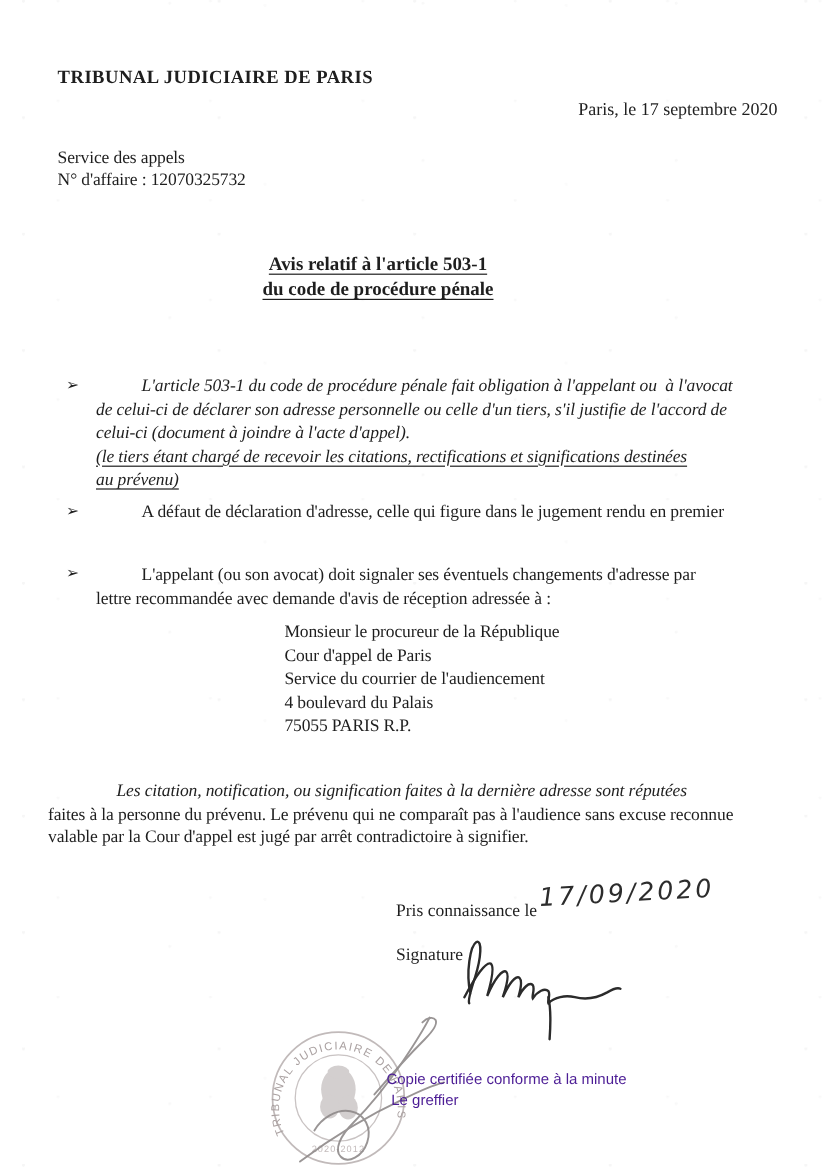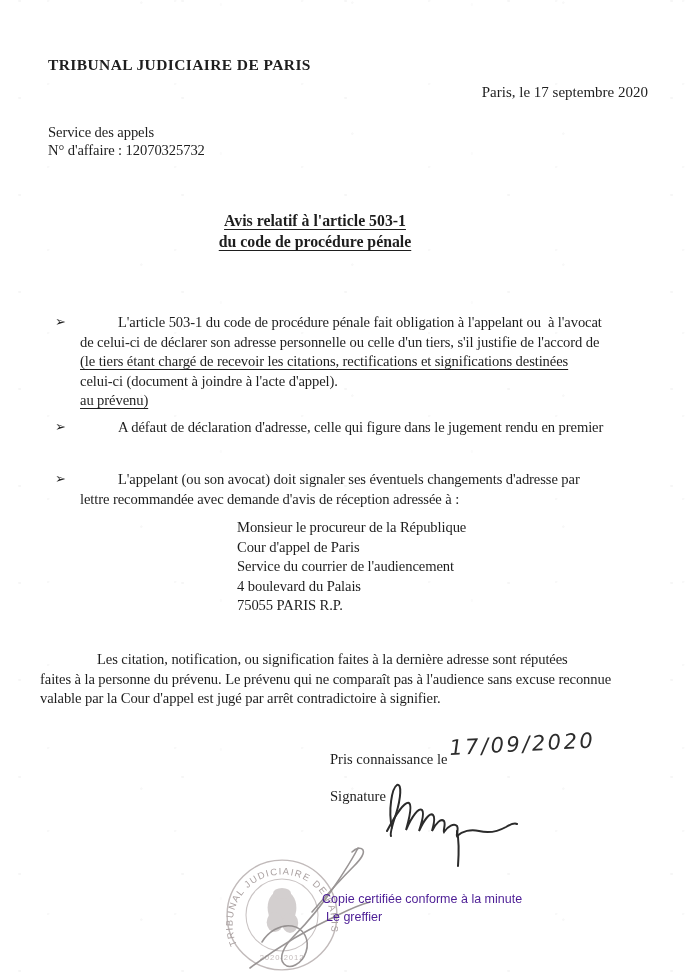--- a/index.html
+++ b/index.html
@@ -17,21 +17,21 @@
     background-size:163px 97px,211px 131px,127px 83px,251px 149px;
   }
   .abs{position:absolute;}
   .line{white-space:pre;font-size:14.6px;line-height:19.5px;letter-spacing:-0.1px;}
   .court-name{font-size:15.5px;font-weight:bold;letter-spacing:.4px;}
   .place-date{font-size:15px;}
   .title-block{width:630px;text-align:center;font-weight:bold;font-size:15.8px;line-height:21px;}
   .title-block .tl{text-decoration:underline;text-underline-offset:3px;}
   .bullet-marker{font-family:"DejaVu Sans",sans-serif;font-size:13px;color:#222;}
   .indent{text-indent:38px;}
-  .indent-lg{text-indent:57px;}
+  .indent-lg{text-indent:57px;font-style:italic;}
   .u{text-decoration:underline;text-underline-offset:3px;}
   .ack-label,.sig-label{font-size:14.6px;}
   .handwriting{
     font-family:"DejaVu Sans",cursive;font-style:italic;font-size:21px;color:#2c2c2c;
     letter-spacing:2.5px;transform:rotate(-3deg);transform-origin:left bottom;white-space:pre;
   }
   .cert{font-family:"Liberation Sans","DejaVu Sans",sans-serif;color:#4c1d95;font-size:12.5px;line-height:18px;white-space:pre;}
   svg{display:block;}
 </style>
 </head>
@@ -44,25 +44,25 @@
   <div class="abs place-date" style="right:51px;top:84px;">Paris, le 17 septembre 2020</div>
   <div class="abs line" style="left:48px;top:123px;">Service des appels</div>
   <div class="abs line" style="left:48px;top:141px;">N° d'affaire : 12070325732</div>
 
   <div class="abs title-block" style="left:0;top:210px;">
     <div class="tl">Avis relatif à l'article 503-1</div>
     <div class="tl">du code de procédure pénale</div>
   </div>
 
   <span class="abs bullet-marker" style="left:55px;top:314px;">➢</span>
-  <div class="abs" style="left:80px;top:313px;">
+  <div class="abs" style="left:80px;top:313px;font-style:italic;">
     <div class="line indent">L'article 503-1 du code de procédure pénale fait obligation à l'appelant ou  à l'avocat</div>
     <div class="line">de celui-ci de déclarer son adresse personnelle ou celle d'un tiers, s'il justifie de l'accord de</div>
+    <div class="line">celui-ci (document à joindre à l'acte d'appel).</div>
     <div class="line u">(le tiers étant chargé de recevoir les citations, rectifications et significations destinées</div>
-    <div class="line">celui-ci (document à joindre à l'acte d'appel).</div>
     <div class="line u">au prévenu)</div>
   </div>
 
   <span class="abs bullet-marker" style="left:55px;top:419px;">➢</span>
   <div class="abs" style="left:80px;top:418px;">
     <div class="line indent">A défaut de déclaration d'adresse, celle qui figure dans le jugement rendu en premier</div>
   </div>
 
   <span class="abs bullet-marker" style="left:55px;top:471px;">➢</span>
   <div class="abs" style="left:80px;top:470px;font-family:Liberation Serif, serif;">

